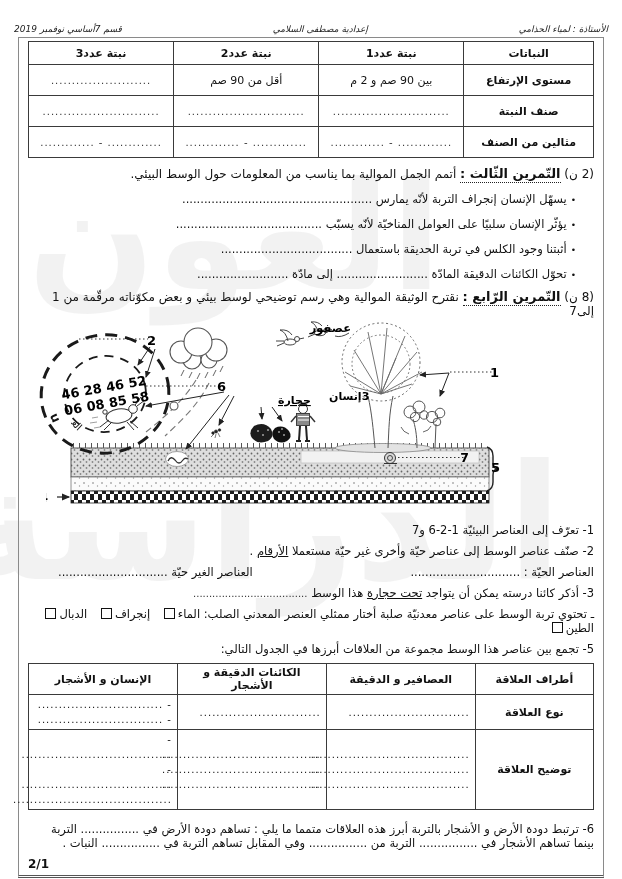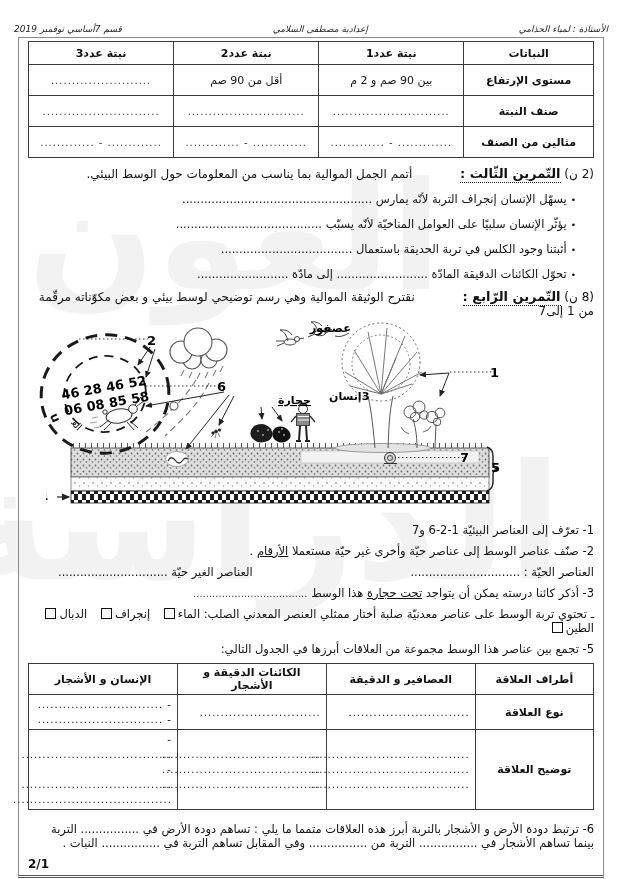--- a/index.html
+++ b/index.html
@@ -15,21 +15,21 @@
   .wm2{top:430px;right:60px;font-size:160px;}
   
   .hdr{display:flex;justify-content:space-between;align-items:flex-end;
        padding:8px 14px 3px 14px;font-size:9px;font-style:italic;color:#222;}
   .hdr span{white-space:nowrap;margin-top:16px;}
   
   .frame{margin:0 18px;border:1px solid #8a8a8a;border-bottom:3px double #555;
          padding:3px 9px 2px 9px;position:relative;background:transparent;}
   .qtitle{font-size:12px;font-weight:bold;margin:4px 0 4px 0;}
   .exhead{font-size:12px;margin:8px 0 2px 0;}
-  .exname{font-weight:bold;font-size:13px;border-bottom:1.5px dotted #222;padding-bottom:1px;margin-left:44px;}
+  .exname{font-weight:bold;font-size:13px;border-bottom:1.5px dotted #222;padding-bottom:1px;}
   .bullet{font-size:11.5px;margin:11px 18px 0 0;}
   .bullet .b{font-size:9px;margin-left:4px;}
   table{border-collapse:collapse;width:100%;table-layout:fixed;}
   td,th{border:1px solid #3a3a3a;font-size:11px;padding:2px 5px;vertical-align:middle;text-align:center;}
   .t1 th{font-weight:bold;height:18px;}
   .t1 .lblcol{width:21%;font-weight:bold;}
   .t1 td{height:26px;}
   .t2 th{font-weight:bold;height:18px;}
   .t2 .lblcol{width:19%;font-weight:bold;}
   .dots{color:#333;letter-spacing:1px;font-size:10px;}

